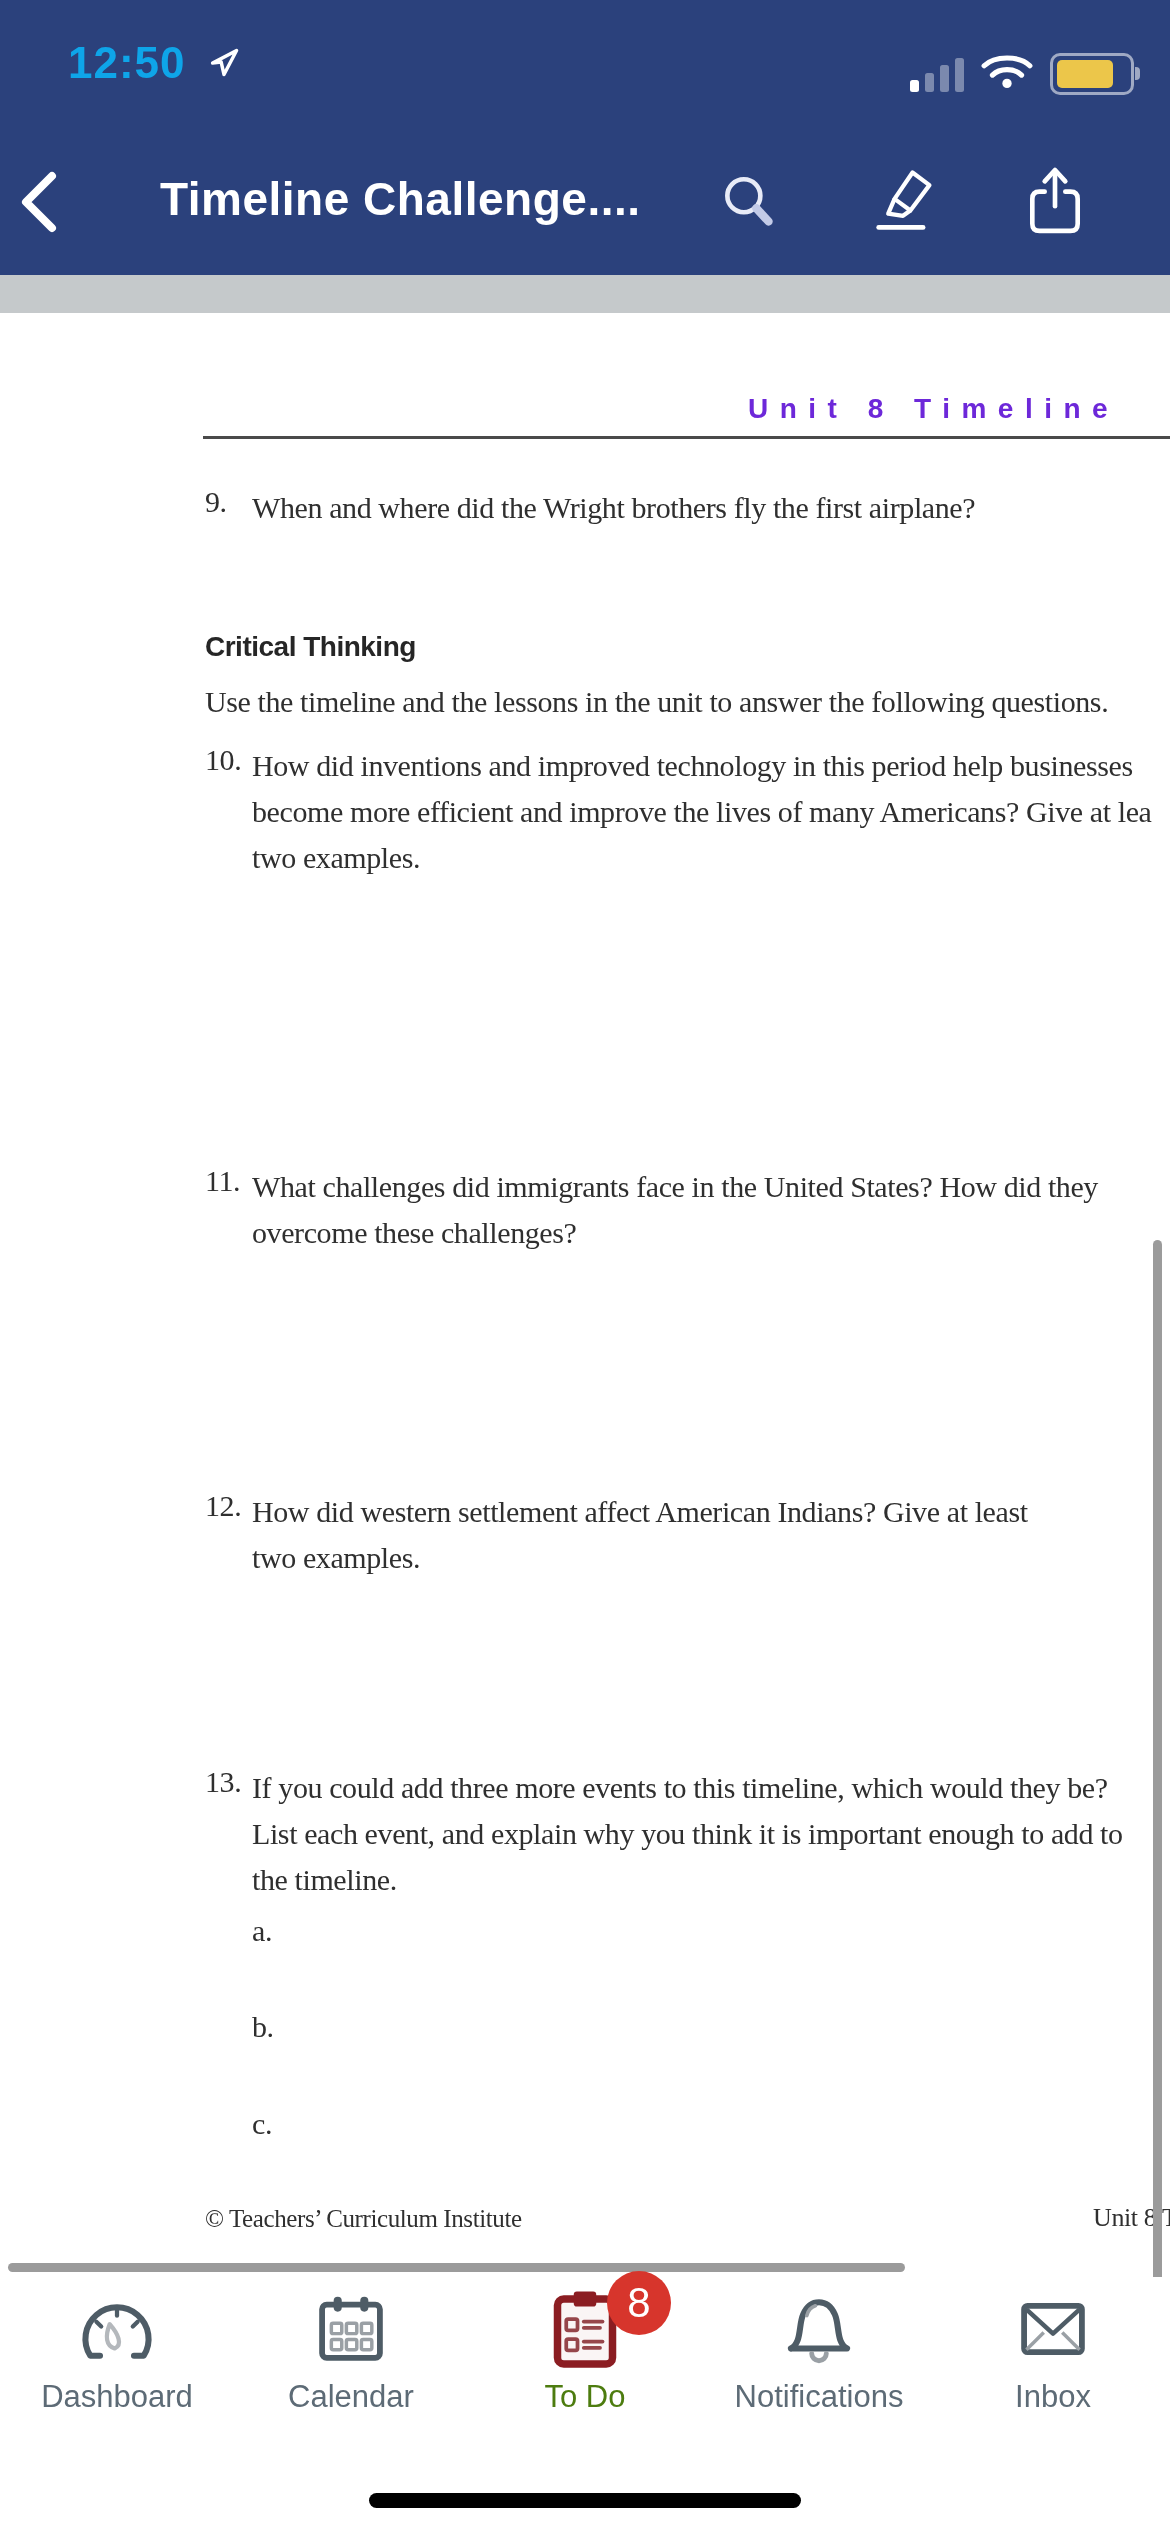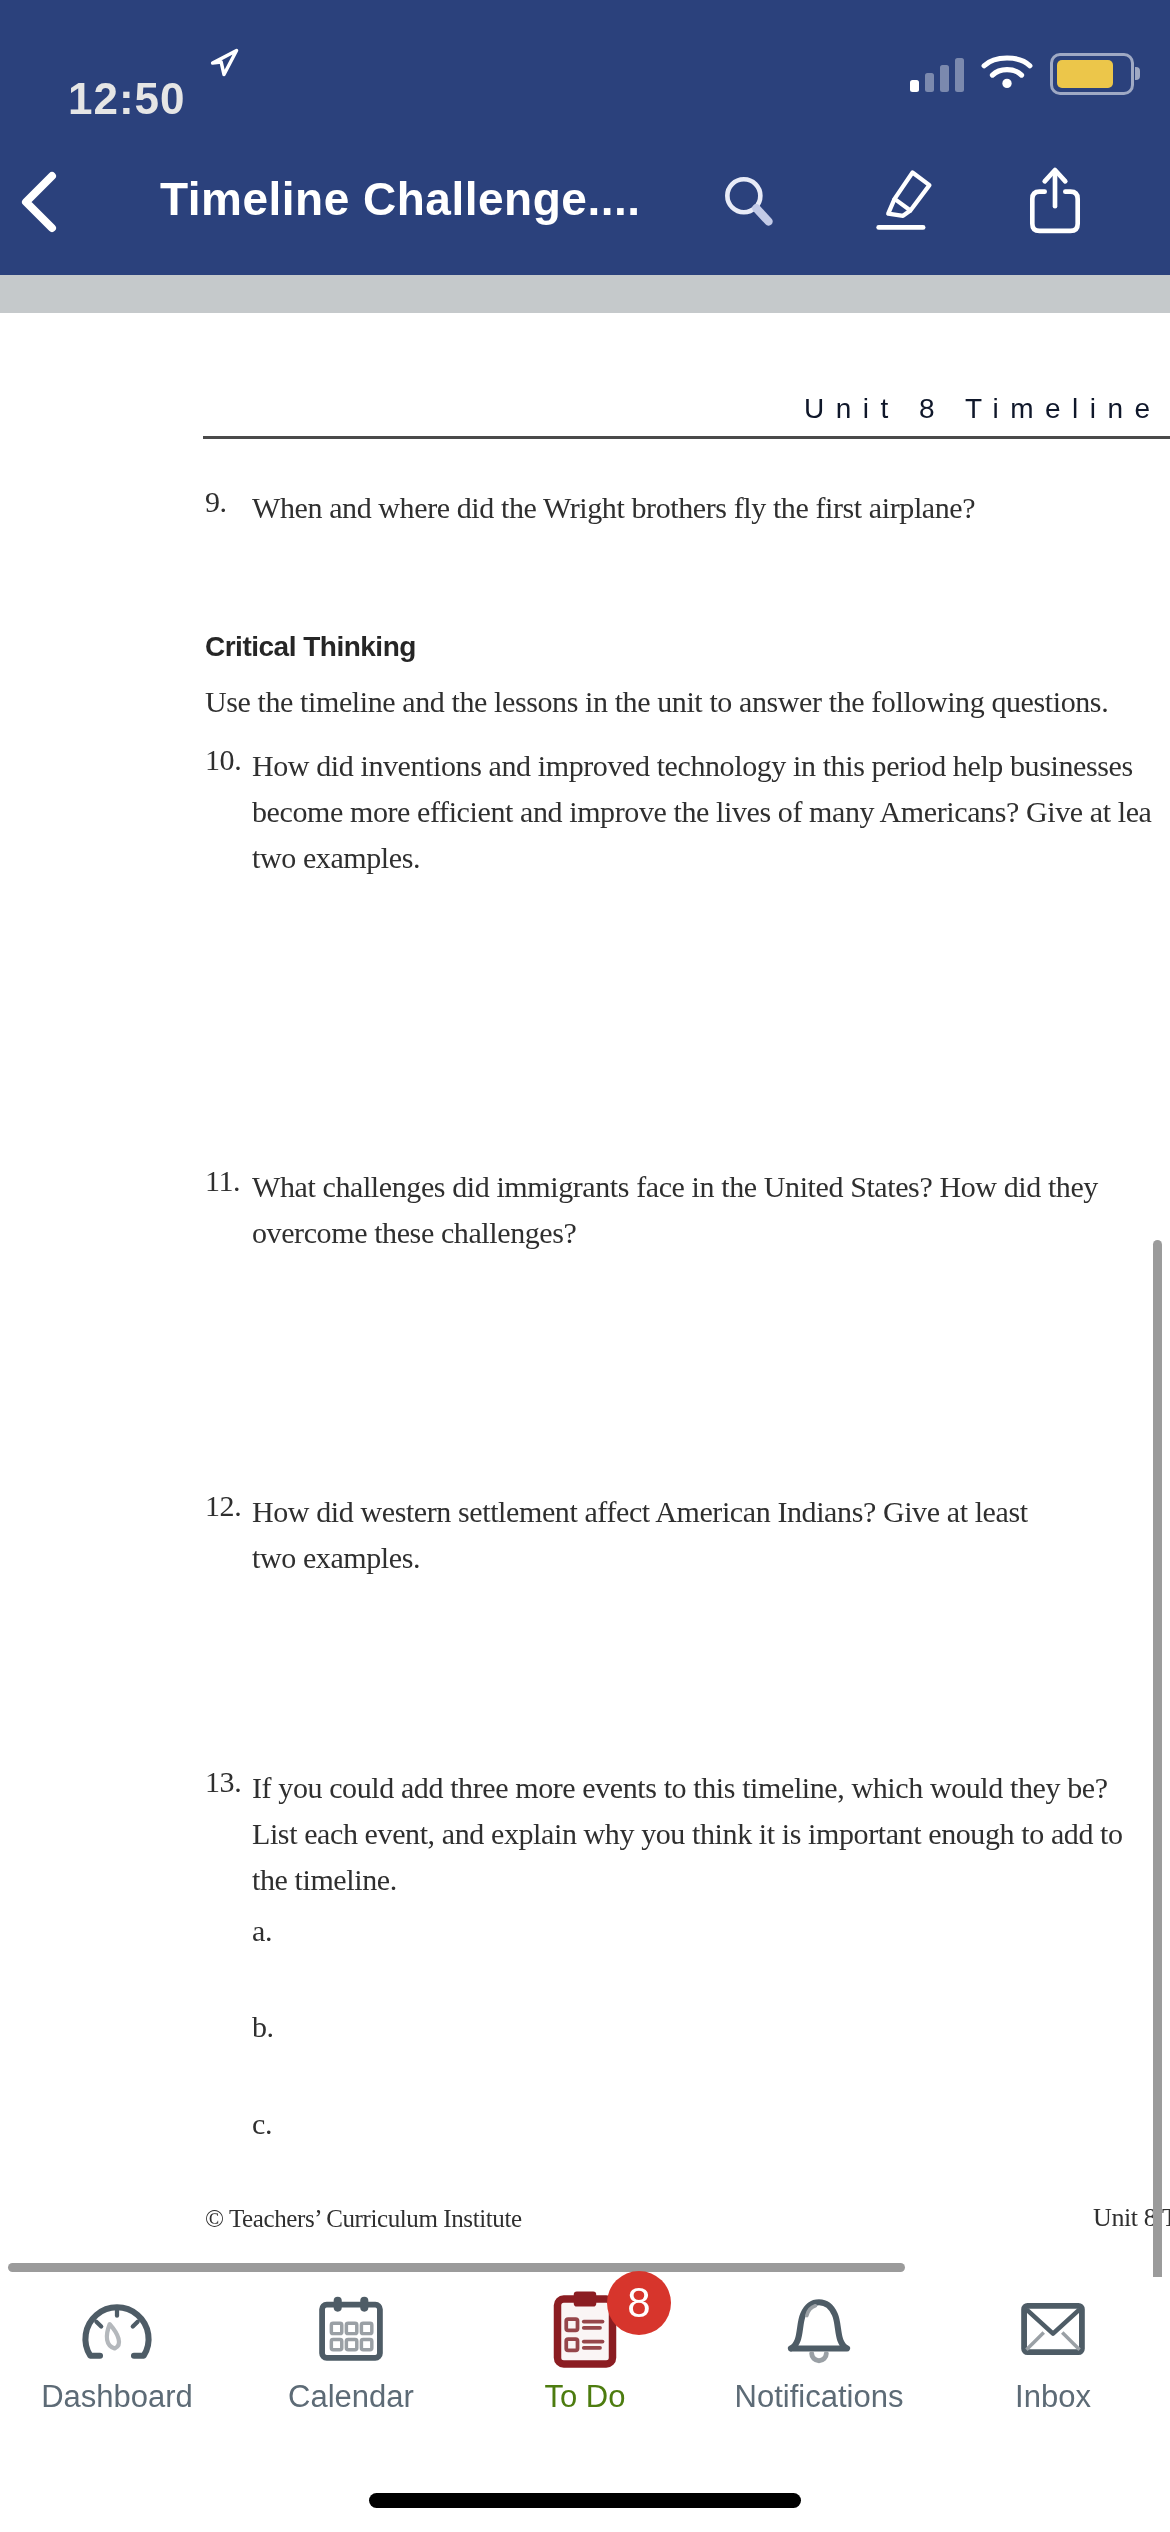--- a/index.html
+++ b/index.html
@@ -2,21 +2,21 @@
 <html><head>
 <meta charset="utf-8">
 <style>
   html,body{margin:0;padding:0;background:#000;}
   .phone{
     position:relative;width:1170px;height:2532px;background:#fff;overflow:hidden;
     font-family:"Liberation Sans",sans-serif;
   }
   
   .topbar{position:absolute;top:0;left:0;width:1170px;height:275px;background:#2b417c;}
-  .status-time{position:absolute;left:68px;top:38px;color:#e5e5e5;font-size:44px;font-weight:700;letter-spacing:1px;margin-top:36px;}
+  .status-time{position:absolute;left:68px;top:38px;color:#0ea5e9;font-size:44px;font-weight:700;letter-spacing:1px;}
   .loc-icon{position:absolute;left:208px;top:46px;}
   .status-right{position:absolute;top:52px;right:36px;display:flex;align-items:center;gap:16px;height:44px;}
   .signal{display:flex;align-items:flex-end;gap:6px;height:36px;}
   .signal i{display:block;width:9px;border-radius:2.5px;background:rgba(255,255,255,.38);}
   .signal i.on{background:#fff;}
   .s1{height:12px}.s2{height:19px}.s3{height:27px}.s4{height:34px}
   .battery{position:relative;width:78px;height:36px;border:3px solid rgba(255,255,255,.55);border-radius:10px;}
   .battery .fill{position:absolute;left:4px;top:4px;bottom:4px;width:56px;background:#ecc64a;border-radius:5px;}
   .battery .nub{position:absolute;right:-9px;top:11px;width:5px;height:13px;background:rgba(255,255,255,.55);border-radius:0 4px 4px 0;}
   .nav-row{position:absolute;top:150px;left:0;width:1170px;height:110px;}
@@ -25,22 +25,22 @@
   .nav-title{position:absolute;left:160px;top:22px;color:#fff;font-size:46px;font-weight:700;letter-spacing:.5px;white-space:nowrap;}
   .search-btn{left:716px;top:20px;}
   .hl-btn{left:868px;top:14px;}
   .share-btn{left:1022px;top:14px;}
   
   .gray-strip{position:absolute;top:275px;left:0;width:1170px;height:38px;background:#c5c9cb;}
   
   .doc{position:absolute;top:313px;left:0;width:1170px;height:1964px;background:#fff;overflow:hidden;
        font-family:"Liberation Serif","DejaVu Serif",serif;color:#2f2f2f;font-size:30px;letter-spacing:-.4px;}
   .doc *{white-space:nowrap;}
-  .unit-header{position:absolute;top:80px;left:804px;font-family:"Liberation Sans",sans-serif;
-       font-size:28px;letter-spacing:11.5px;color:#0f172a;}
+  .unit-header{position:absolute;top:80px;left:748px;font-family:"Liberation Sans",sans-serif;
+       font-size:28px;letter-spacing:11.5px;color:#6d28d9;font-weight:bold;}
   .rule{position:absolute;top:123px;left:203px;width:967px;height:3px;background:#4a4a4a;}
   .question{position:absolute;left:205px;display:flex;}
   .qnum{width:47px;flex:0 0 47px;}
   .qline{height:46px;line-height:46px;}
   .q9{top:172px;}
   .section-heading{position:absolute;top:318px;left:205px;font-family:"Liberation Sans",sans-serif;
        font-size:28px;font-weight:700;color:#262626;letter-spacing:-.5px;}
   .section-intro{position:absolute;top:366px;left:205px;height:46px;line-height:46px;}
   .q10{top:430px;}
   .q11{top:851px;}

